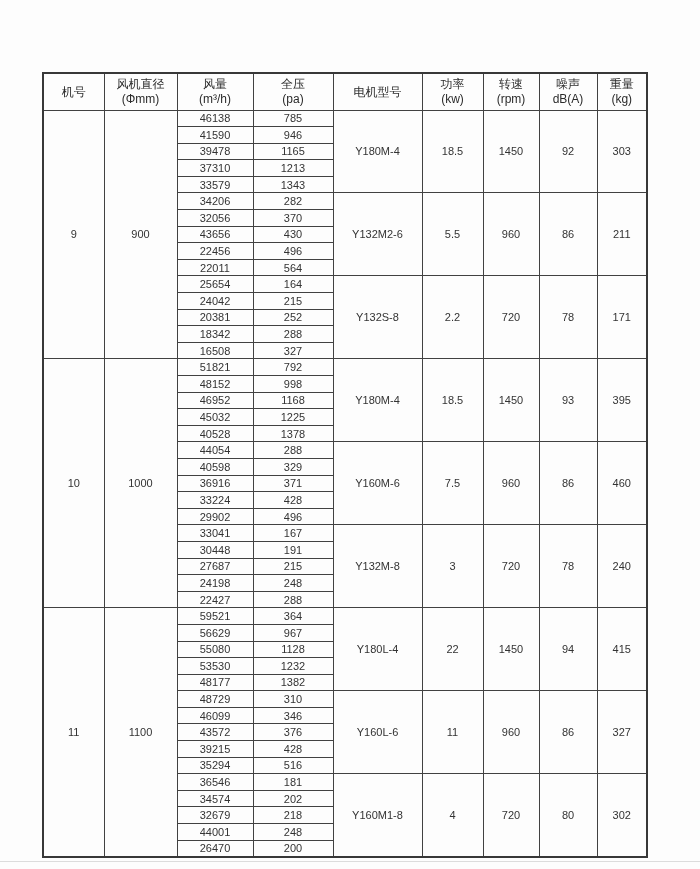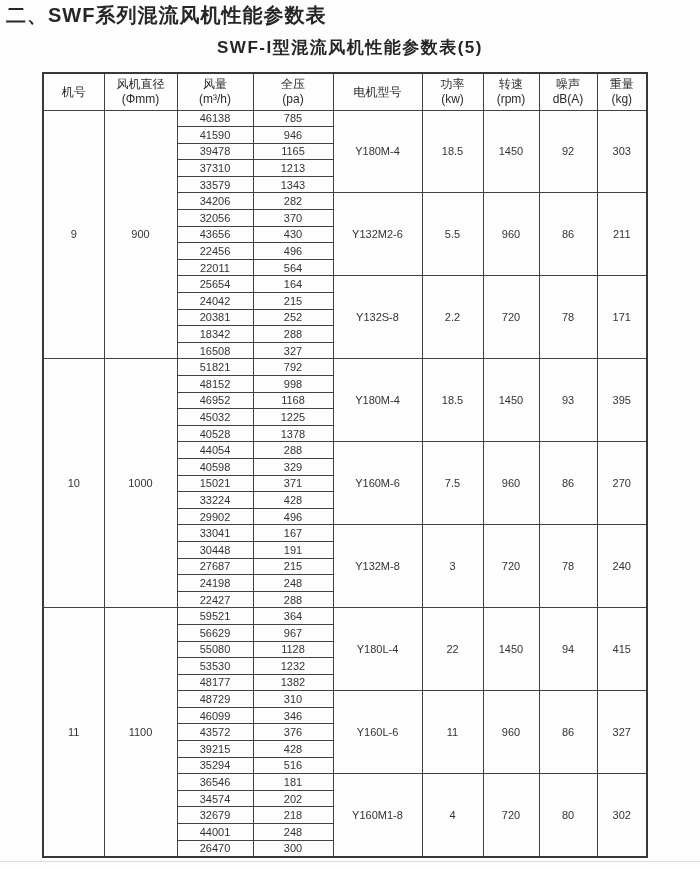--- a/index.html
+++ b/index.html
@@ -74,23 +74,21 @@
     top: 861px;
     width: 700px;
     height: 1px;
     background: #dcdcdc;
   }
 </style>
 </head>
 <body>
 
 <div class="page">
-  <h1 class="page-title">二、SWF系列混流风机性能参数表</h1>
-
-  <h2 class="table-title">SWF-I型混流风机性能参数表(5)</h2>
+
 
   <table class="spec-table">
     <colgroup>
       <col style="width:61px">
       <col style="width:73px">
       <col style="width:76px">
       <col style="width:80px">
       <col style="width:89px">
       <col style="width:61px">
       <col style="width:56px">
@@ -240,28 +238,28 @@
           <td>40528</td>
           <td>1378</td>
         </tr>
         <tr>
           <td>44054</td>
           <td>288</td>
           <td rowspan="5">Y160M-6</td>
           <td rowspan="5">7.5</td>
           <td rowspan="5">960</td>
           <td rowspan="5">86</td>
-          <td rowspan="5">270</td>
+          <td rowspan="5">460</td>
         </tr>
         <tr>
           <td>40598</td>
           <td>329</td>
         </tr>
         <tr>
-          <td>15021</td>
+          <td>36916</td>
           <td>371</td>
         </tr>
         <tr>
           <td>33224</td>
           <td>428</td>
         </tr>
         <tr>
           <td>29902</td>
           <td>496</td>
         </tr>
@@ -358,19 +356,19 @@
         <tr>
           <td>32679</td>
           <td>218</td>
         </tr>
         <tr>
           <td>44001</td>
           <td>248</td>
         </tr>
         <tr>
           <td>26470</td>
-          <td>300</td>
+          <td>200</td>
         </tr>
       </tbody>
   </table>
 
   <div class="scan-shadow-line"></div>
 </div>
 
 </body></html>

